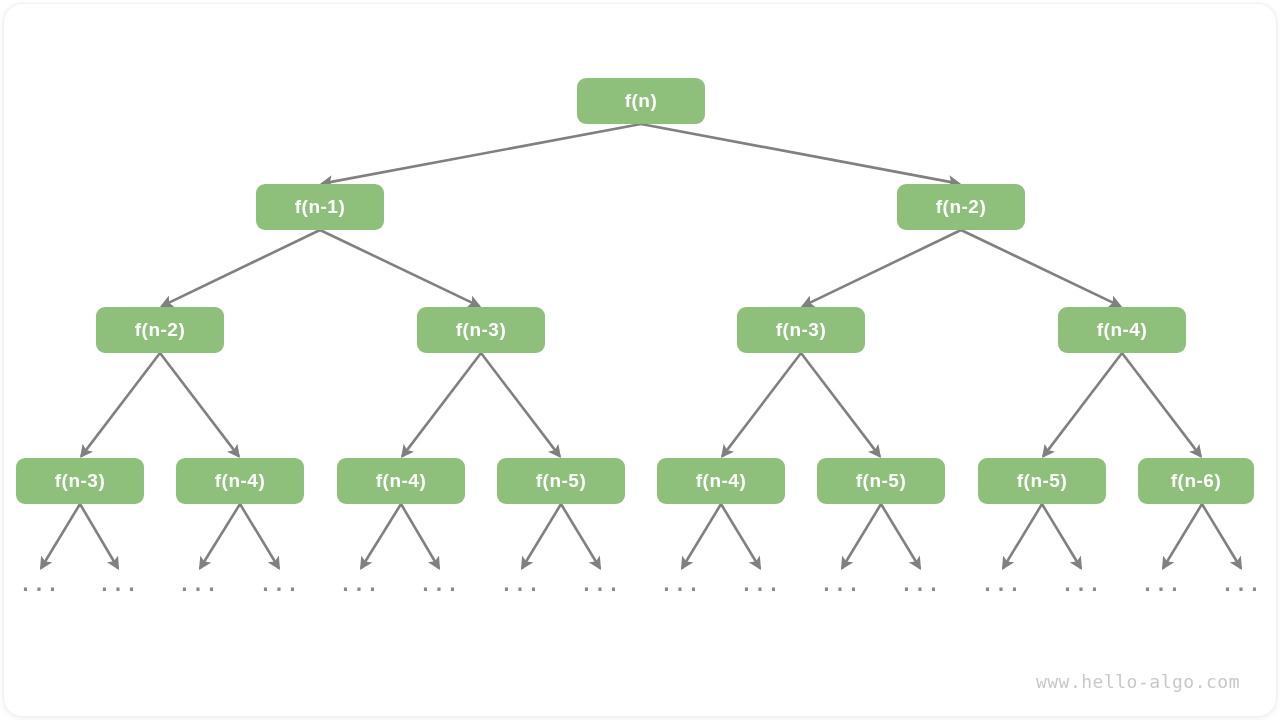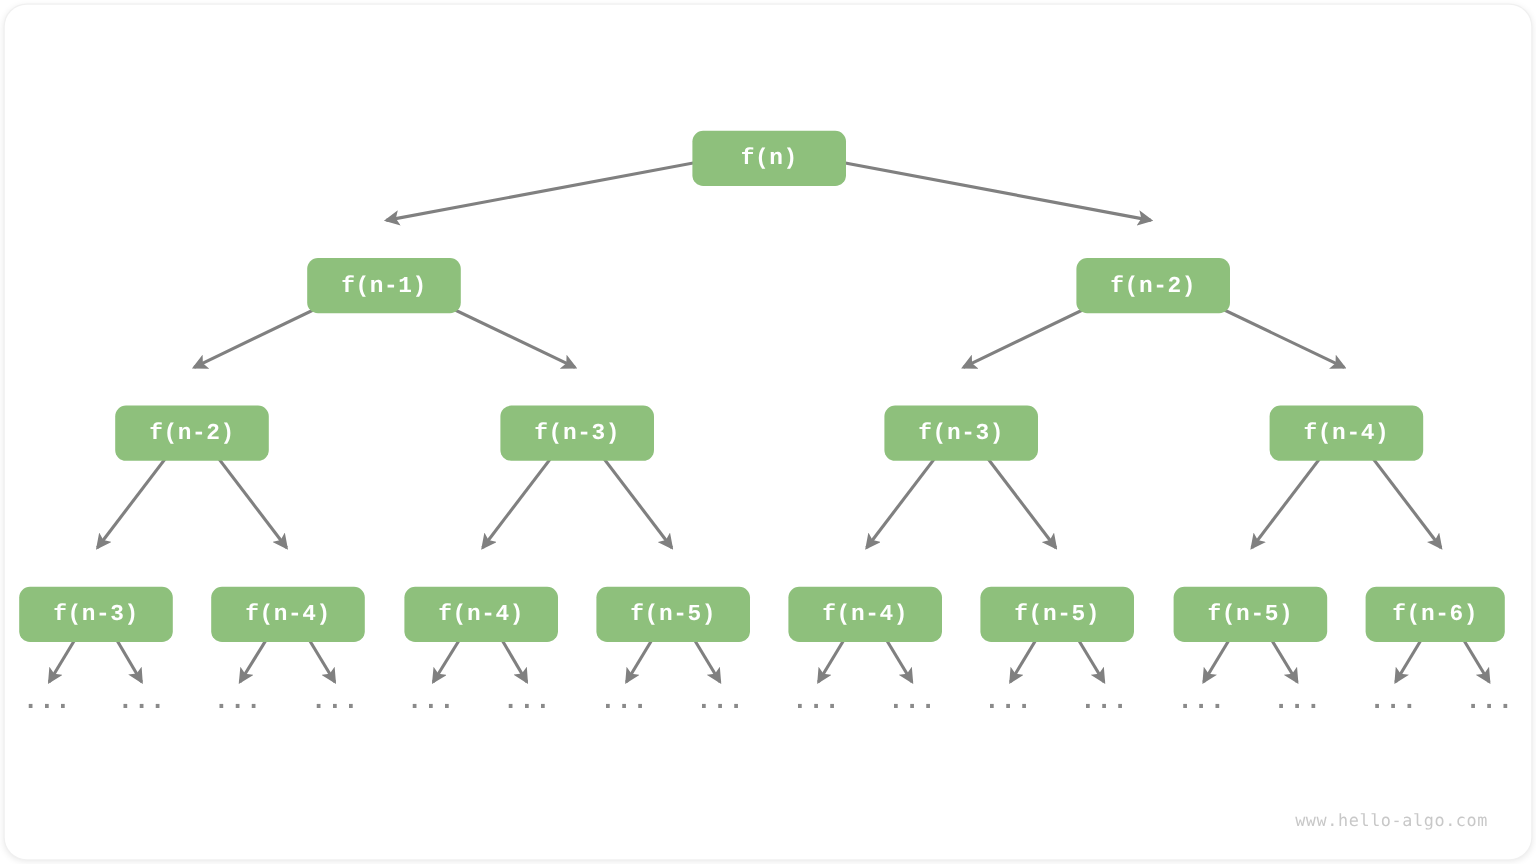--- a/index.html
+++ b/index.html
@@ -43,48 +43,47 @@
   }
 
   .node {
     position: absolute;
     background: #8EC07C;
     border-radius: 9px;
     color: #ffffff;
     display: flex;
     align-items: center;
     justify-content: center;
-    font-family: Liberation Mono, monospace;
+    font-family: Liberation Sans, sans-serif;
     font-size: 19px;
     font-weight: bold;
     letter-spacing: 0.5px;
     box-sizing: border-box;
     white-space: nowrap;
-    margin-top: 31px;
   }
 
   .ellipsis {
     position: absolute;
     color: #8a8a8a;
     font-family: "DejaVu Sans Mono", "Liberation Mono", monospace;
     font-size: 19px;
     font-weight: bold;
     letter-spacing: 2px;
     text-align: center;
     transform: translateX(-50%);
     white-space: nowrap;
   }
 
   #watermark {
     position: absolute;
     right: 40px;
     bottom: 28px;
     color: #c8c8c8;
     font-family: "DejaVu Sans Mono", "Liberation Mono", monospace;
-    font-size: 14px;
+    font-size: 18px;
     letter-spacing: 0.5px;
     white-space: nowrap;
   }
 </style>
 </head>
 <body>
 
 <div id="canvas">
   <div id="page-card"></div>
 

